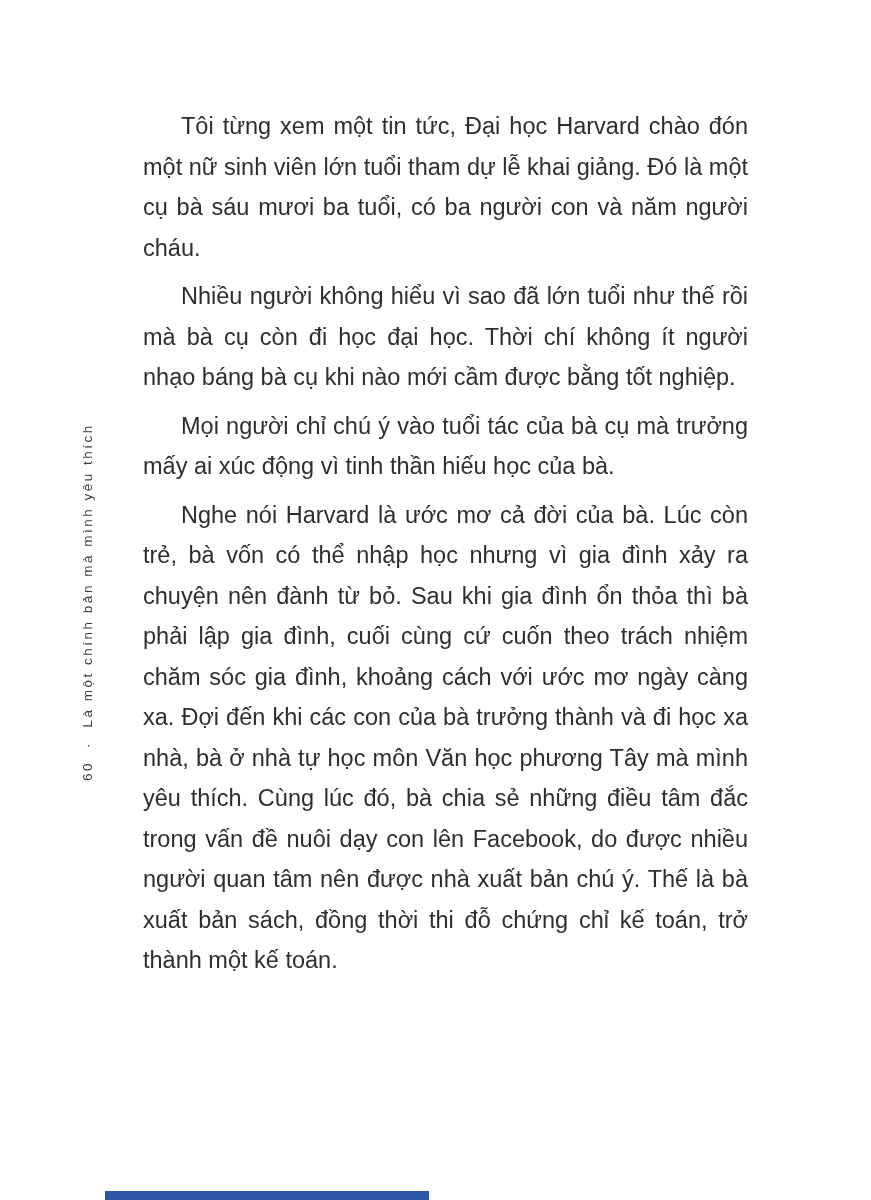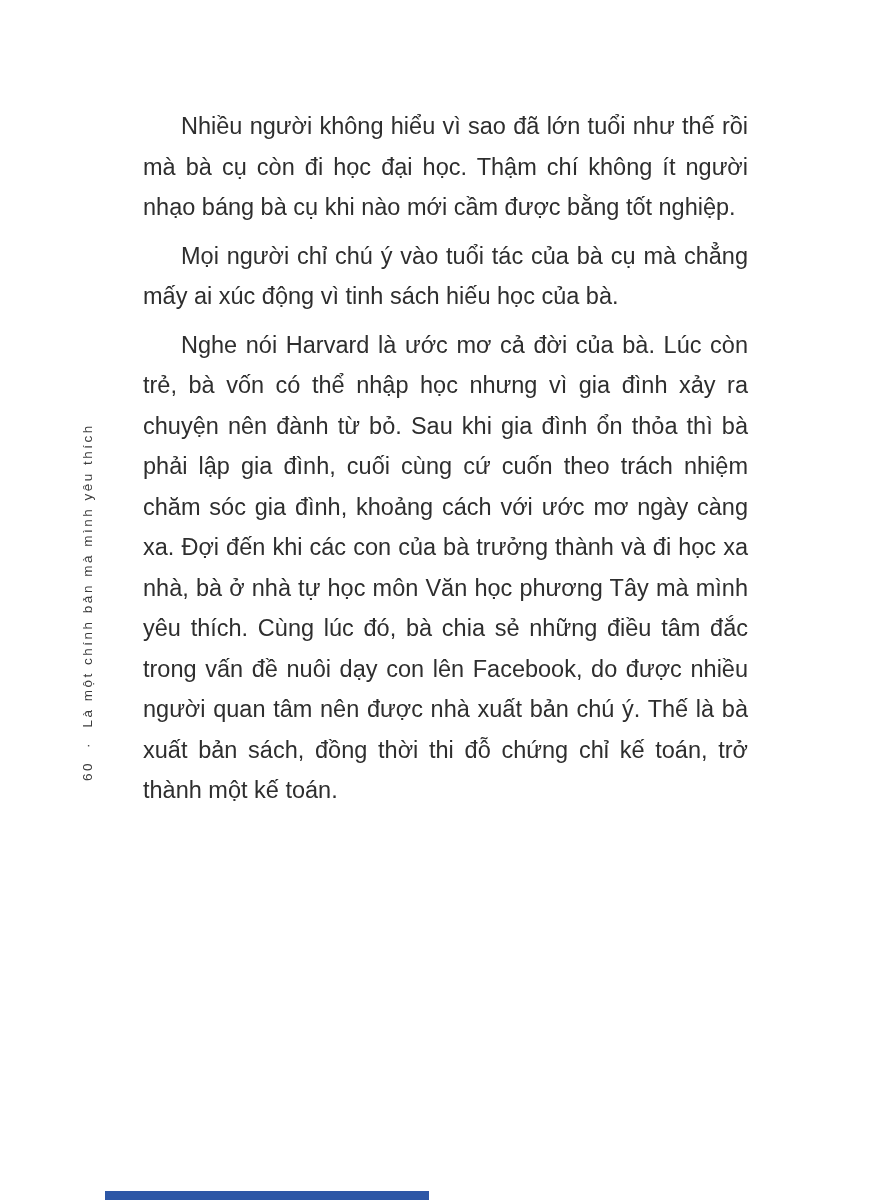--- a/index.html
+++ b/index.html
@@ -59,20 +59,21 @@
 
   <div class="sidebar">
     <span class="vtext">
       <span>60</span>
       <span class="sep">·</span>
       <span>Là một chính bản mà mình yêu thích</span>
     </span>
   </div>
 
   <div class="content">
-      <p>Nhiều người không hiểu vì sao đã lớn tuổi như thế rồi mà bà cụ còn đi học đại học. Thậm chí không ít người nhạo báng bà cụ khi nào mới cầm được bằng tốt nghiệp.</p>
-      <p>Mọi người chỉ chú ý vào tuổi tác của bà cụ mà chẳng mấy ai xúc động vì tinh sách hiếu học của bà.</p>
+      <p>Tôi từng xem một tin tức, Đại học Harvard chào đón một nữ sinh viên lớn tuổi tham dự lễ khai giảng. Đó là một cụ bà sáu mươi ba tuổi, có ba người con và năm người cháu.</p>
+      <p>Nhiều người không hiểu vì sao đã lớn tuổi như thế rồi mà bà cụ còn đi học đại học. Thời chí không ít người nhạo báng bà cụ khi nào mới cầm được bằng tốt nghiệp.</p>
+      <p>Mọi người chỉ chú ý vào tuổi tác của bà cụ mà trưởng mấy ai xúc động vì tinh thần hiếu học của bà.</p>
       <p>Nghe nói Harvard là ước mơ cả đời của bà. Lúc còn trẻ, bà vốn có thể nhập học nhưng vì gia đình xảy ra chuyện nên đành từ bỏ. Sau khi gia đình ổn thỏa thì bà phải lập gia đình, cuối cùng cứ cuốn theo trách nhiệm chăm sóc gia đình, khoảng cách với ước mơ ngày càng xa. Đợi đến khi các con của bà trưởng thành và đi học xa nhà, bà ở nhà tự học môn Văn học phương Tây mà mình yêu thích. Cùng lúc đó, bà chia sẻ những điều tâm đắc trong vấn đề nuôi dạy con lên Facebook, do được nhiều người quan tâm nên được nhà xuất bản chú ý. Thế là bà xuất bản sách, đồng thời thi đỗ chứng chỉ kế toán, trở thành một kế toán.</p>
     </div>
 
   <div class="footer-bar" style="background: rgb(45, 87, 166);"></div>
 
 </div>
 
 </body></html>

